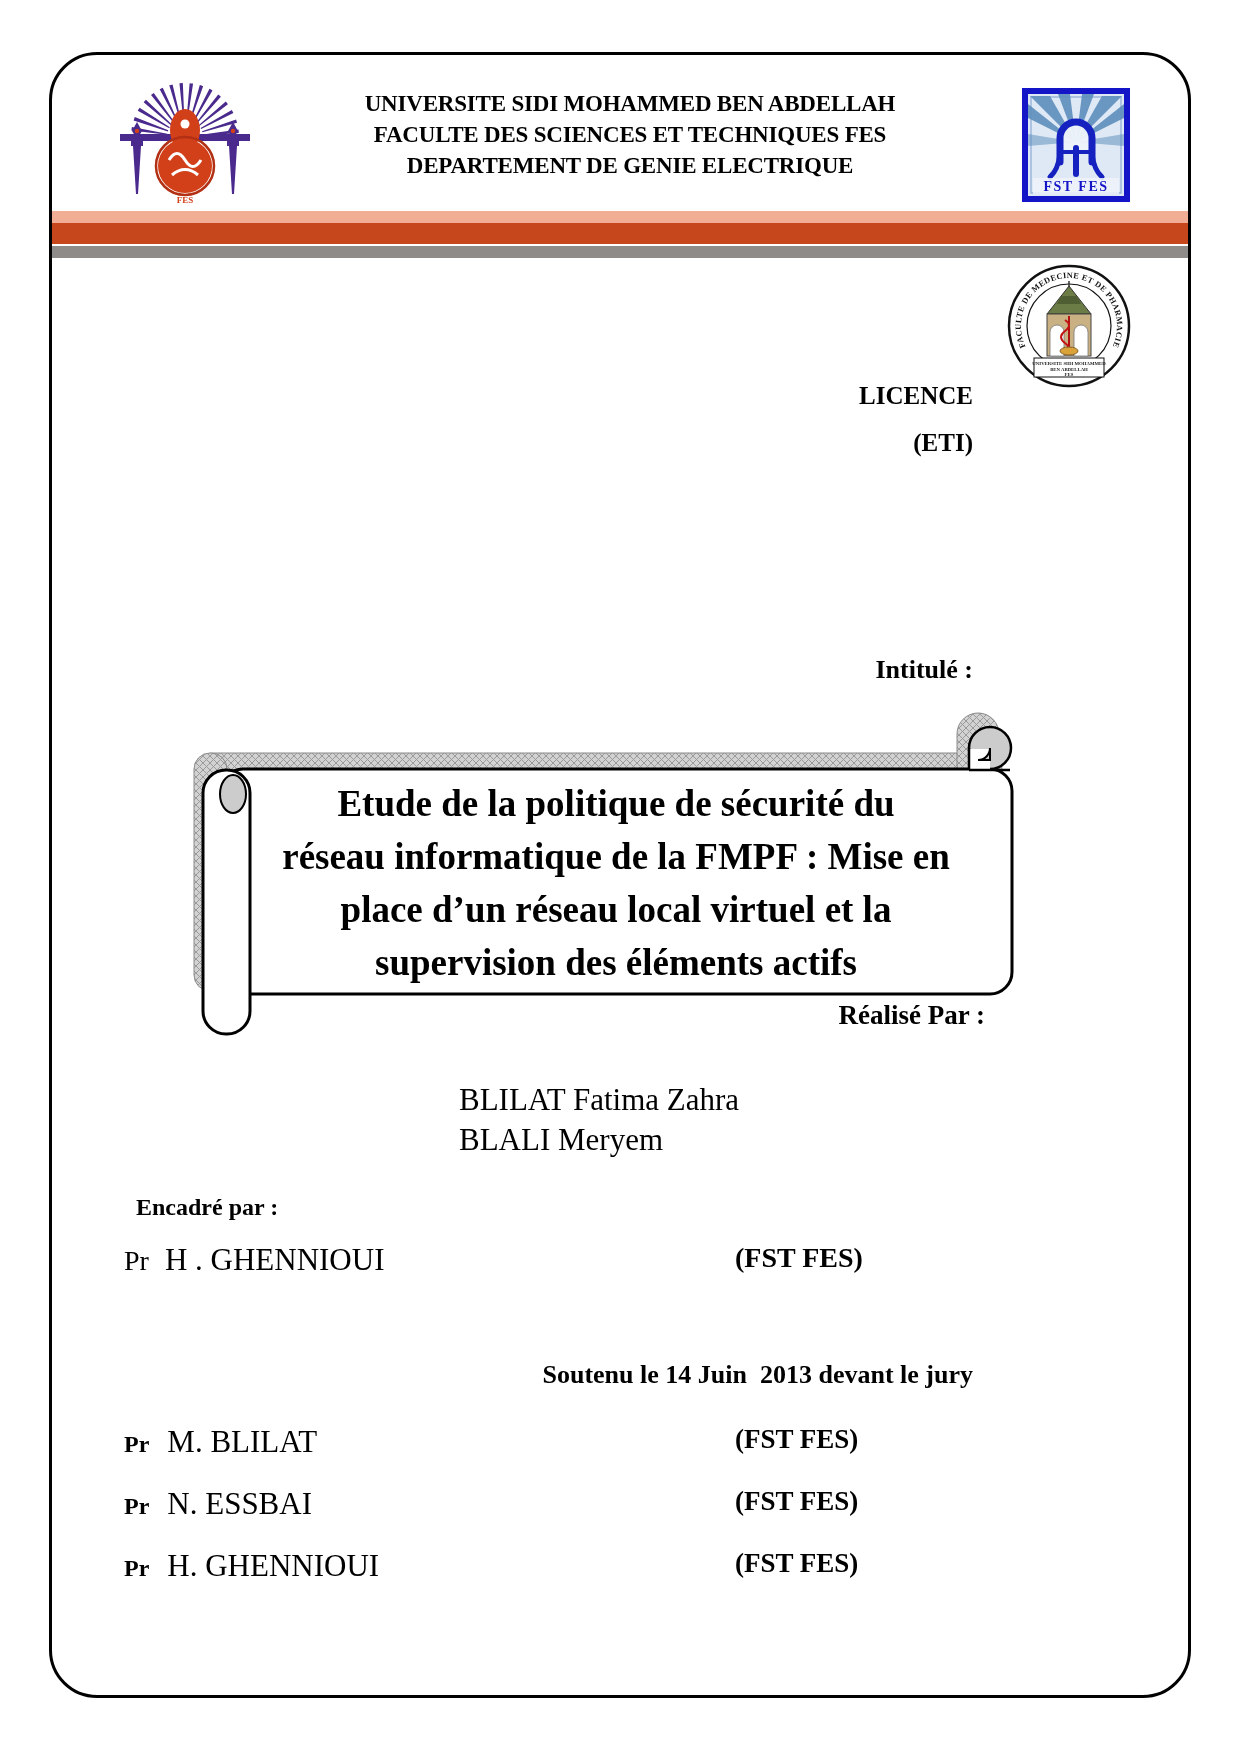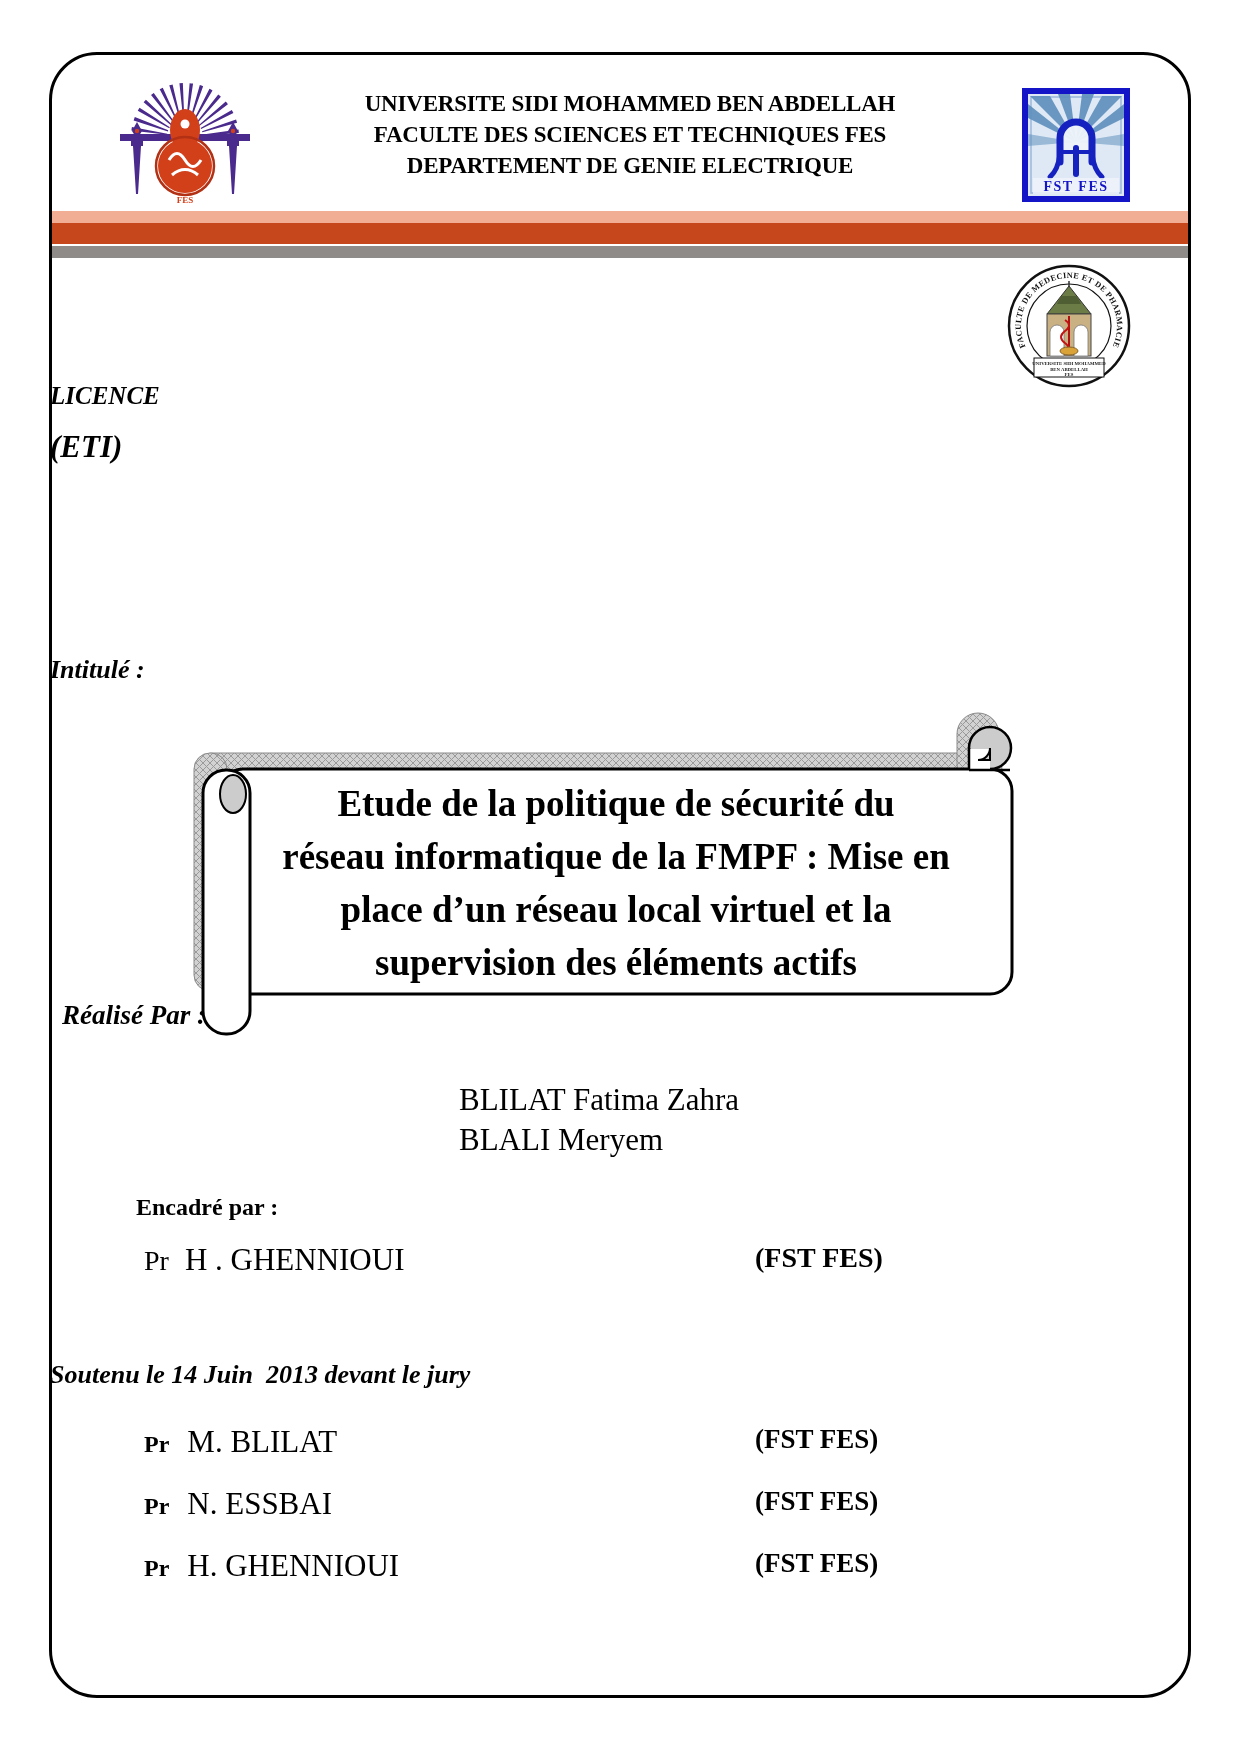--- a/index.html
+++ b/index.html
@@ -1,41 +1,41 @@
 <!DOCTYPE html>
 <html><head>
 <meta charset="utf-8">
 <style>
   html,body{margin:0;padding:0;background:#fff;}
   .page{position:relative;width:1240px;height:1755px;background:#fff;overflow:hidden;
         font-family:"Liberation Serif","DejaVu Serif",serif;color:#000;}
   .abs{position:absolute;}
   .b{font-weight:bold;}
-  .centerband{left:50px;width:923px;text-align:left;font-style:italic;}
+  .centerband{left:50px;width:923px;text-align:right;}
   .page-border{left:49px;top:52px;width:1142px;height:1646px;border:3px solid #000;
                border-radius:48px;box-sizing:border-box;}
   .bar{left:52px;width:1136px;}
   .bar.salmon{top:211px;height:12px;background:#F2AE95;}
   .bar.orange{top:223px;height:21px;background:#C7471D;}
   .bar.gray{top:246px;height:12px;background:#8F8B89;}
   .hdr-text{left:270px;top:88px;width:720px;text-align:center;
             font-weight:bold;font-size:23px;line-height:31px;letter-spacing:-0.2px;}
   .degree{top:382px;}
   .degree .level{font-size:25px;margin-bottom:8px;}
   .degree .program{font-size:27px;margin-bottom:6px;}
-  .degree .acronym{font-size:31px;margin-top:19px;}
+  .degree .acronym{font-size:25px;margin-top:19px;}
   .rapport{top:537px;font-size:23px;letter-spacing:0.3px;}
   .intitule{top:655px;font-size:26px;}
   .title-box{left:228px;top:778px;width:776px;height:212px;display:flex;flex-direction:column;
              justify-content:space-around;text-align:center;font-weight:bold;font-size:37px;
              line-height:1.1;white-space:nowrap;}
   .realise{top:1000px;font-size:27px;padding-left:12px;}
   .authors{left:459px;top:1080px;font-weight:normal;font-size:31px;line-height:40px;}
   .encadre{left:136px;top:1194px;font-size:24px;font-weight:bold;}
-  .person-row{left:144px;width:950px;display:flex;align-items:baseline;}
+  .person-row{left:124px;width:950px;display:flex;align-items:baseline;}
   .sup-row{top:1242px;}
   .prefix-lg{font-size:28px;margin-right:16px;}
   .name-lg{font-size:31px;}
   .affil{position:absolute;left:611px;font-weight:bold;font-size:28px;}
   .soutenu{top:1360px;font-size:26px;}
   .jury-row1{top:1424px;}
   .jury-row2{top:1486px;}
   .jury-row3{top:1548px;}
   .prefix-sm{font-weight:bold;font-size:24px;margin-right:18px;}
   .jury-affil{left:611px;font-size:27px;}

